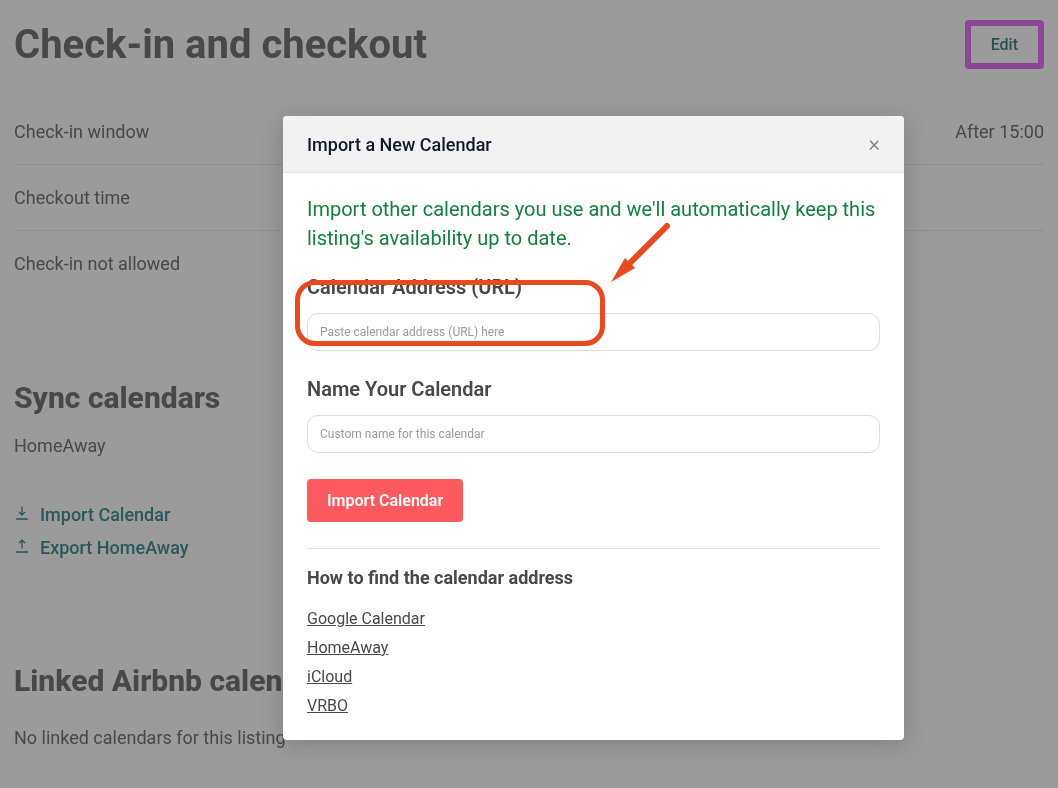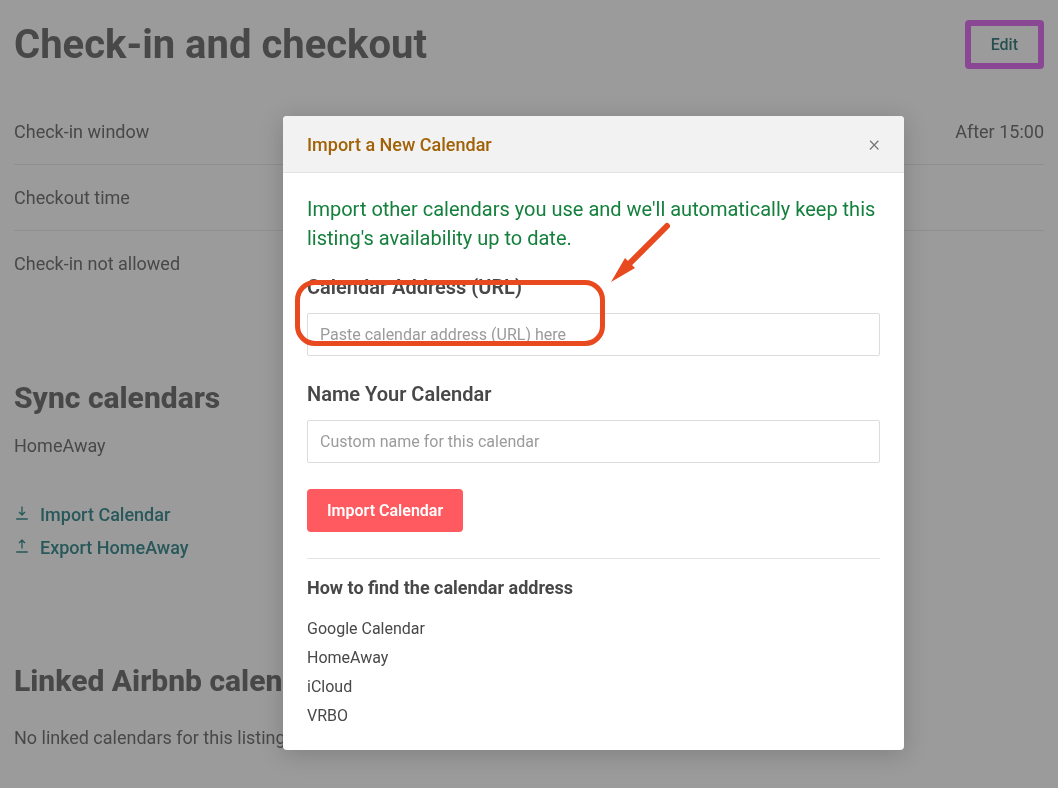--- a/index.html
+++ b/index.html
@@ -18,32 +18,32 @@
     .io-link { display:flex; align-items:center; gap:10px; color:#006a70; font-size:18px; font-weight:500; margin-bottom:12px; cursor:pointer;}
     .io-link svg { width:16px; height:16px; stroke:#006a70; fill:none; stroke-width:2; }
     .linked { margin-top:98px; }
     .linked-title { font-size:30px; font-weight:800; color:#484848; }
     .linked-empty { margin-top:22px; font-size:18px; color:#484848; }
 
     
     .overlay { position:absolute; inset:0; background:rgba(72,72,72,0.55); }
     .modal { position:absolute; left:283px; top:116px; width:621px; background:#fff; border-radius:4px; box-shadow:0 4px 24px rgba(0,0,0,0.18); overflow:hidden;}
     .modal-header { display:flex; justify-content:space-between; align-items:center; padding:17px 24px; background:#f2f2f2; border-bottom:1px solid #e4e4e4;}
-    .modal-title { font-size:18px; color:#a16207; font-weight:500;}
+    .modal-title { font-size:18px; color:#0f172a; font-weight:500;}
     .close { font-size:22px; color:#767676; background:none; border:none; cursor:pointer; line-height:1; font-weight:300;}
     .modal-body { padding:22px 24px 20px; }
     .intro { font-size:20px; line-height:1.45; color:#15803d; margin-bottom:22px; }
     .label { font-size:20px; font-weight:600; color:#484848; margin-bottom:14px; }
     .input-wrap { position:relative; margin-bottom:26px; }
-    .txtin { width:100%; font-size:16px; color:#ef4444; padding:11px 12px; border:1px solid #dcdcdc; border-radius:2px; outline:none; }
+    .txtin { width:100%; font-size:12px; color:#ef4444; padding:11px 12px; border:1px solid #dcdcdc; border-radius:11px; outline:none; }
     .txtin::placeholder { color:#9b9b9b; }
     .import-btn { background:#FF5A5F; color:#fff; border:none; padding:12px 20px; border-radius:4px; font-size:16px; font-weight:600; cursor:pointer;}
     .hr { border:none; border-top:1px solid #e4e4e4; margin:26px 0 18px; }
     .howto-title { font-size:18px; font-weight:700; color:#484848; margin-bottom:16px; }
-    .howto-list { list-style:none; }
+    .howto-list { list-style:none;text-decoration:underline; }
     .howto-list li { font-size:16px; color:#484848; padding:5px 0; }
 
     
     .hl-rect { position:absolute; left:295px; top:280px; width:310px; height:66px; border:5px solid #E8491E; border-radius:20px; pointer-events:none; }
     .hl-arrow { position:absolute; left:607px; top:216px; width:70px; height:70px; pointer-events:none; }
   </style>
 </head>
 <body>
 
 <div class="page">

